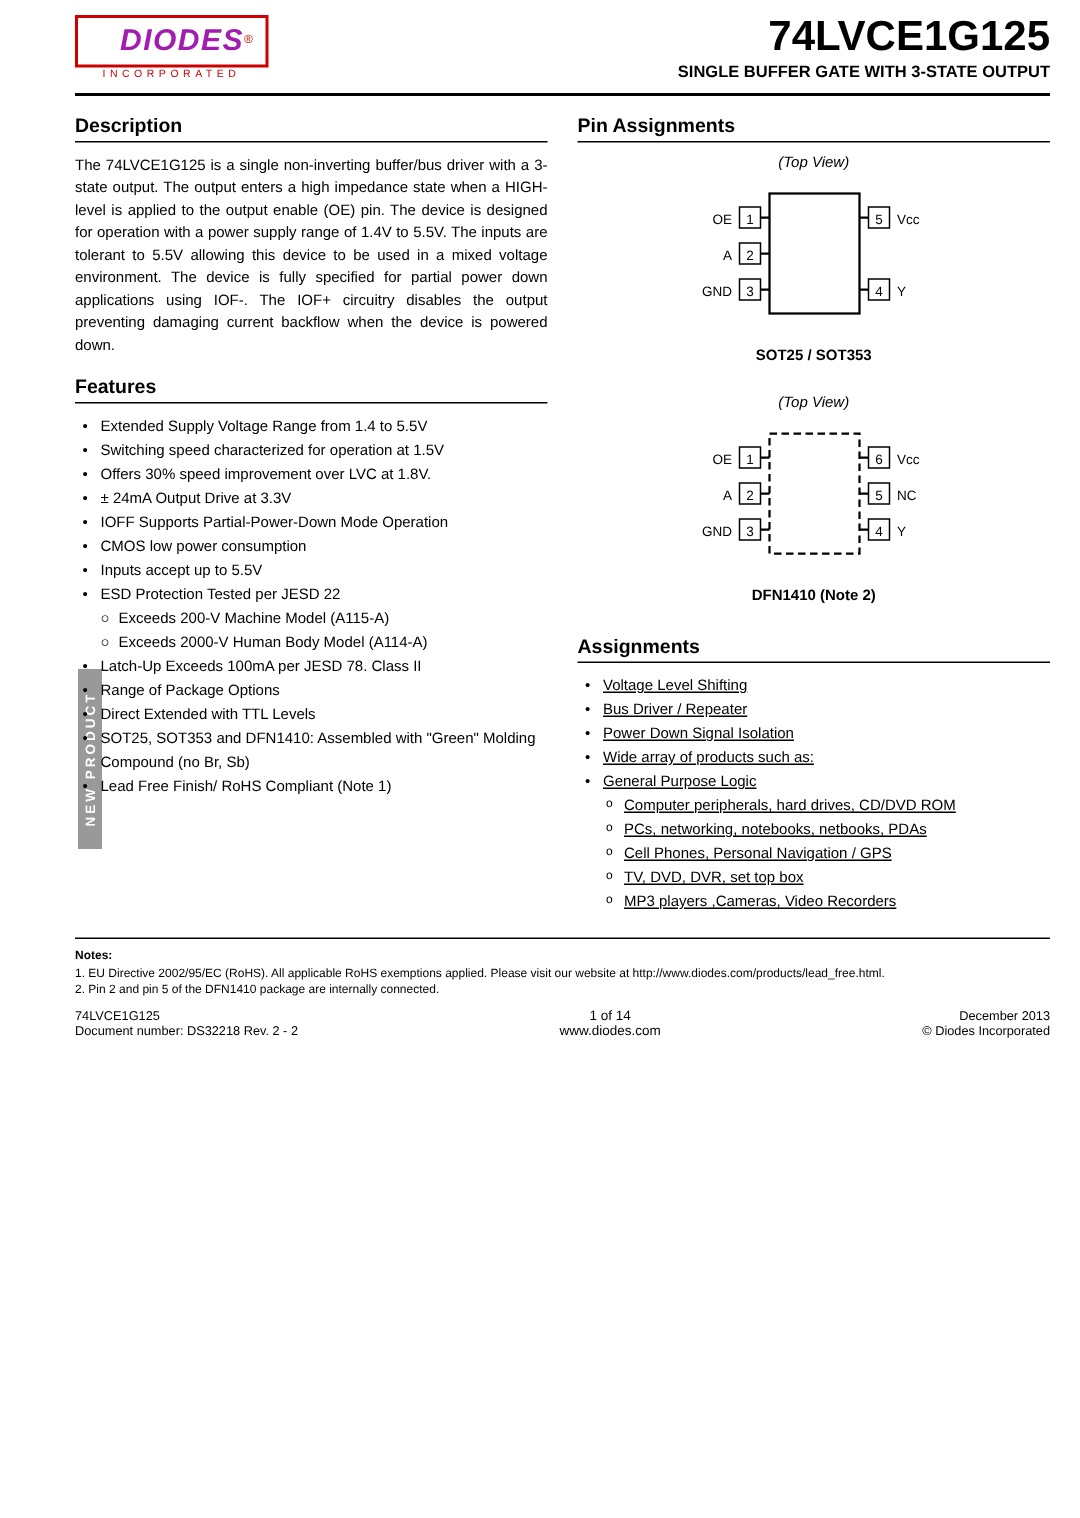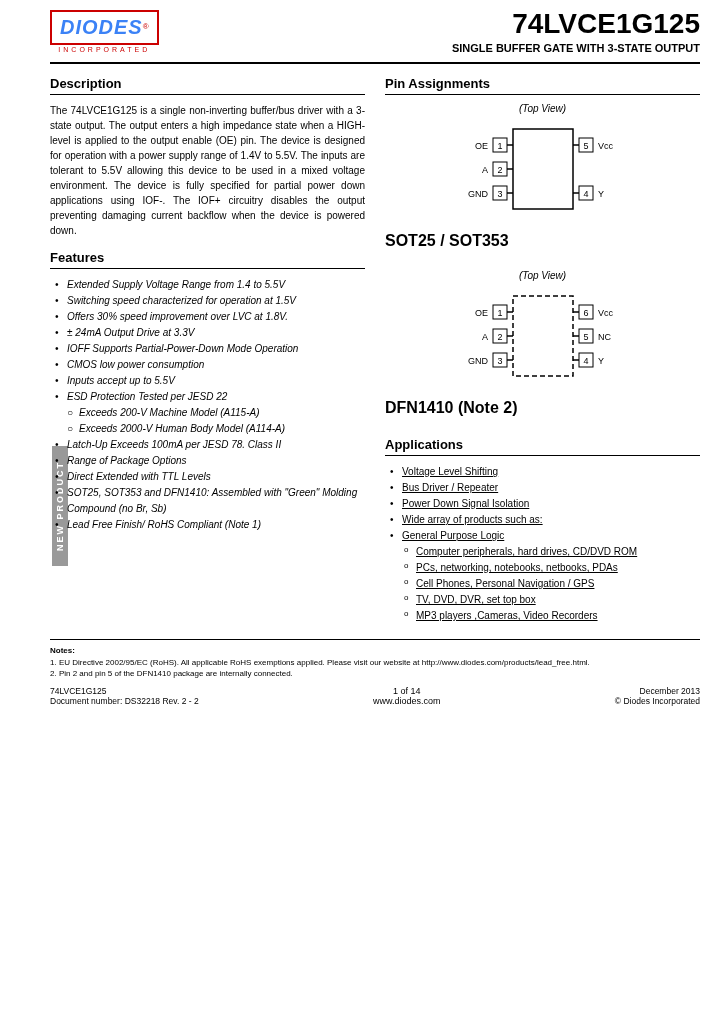--- a/index.html
+++ b/index.html
@@ -51,23 +51,24 @@
 
     .logo-box {
       border: 2.5px solid #cc0000;
       padding: 4px 8px;
       display: inline-block;
     }
 
     .logo-text {
       font-size: 20px;
       font-weight: 900;
-      color: #3b82f6;
+      color: #a21caf;
       letter-spacing: 1px;
       font-style: italic;
+      margin-left: 20px;
     }
 
     .logo-registered {
       font-size: 8px;
       vertical-align: super;
       color: #cc0000;
     }
 
     .logo-incorporated {
       font-size: 7px;
@@ -135,21 +136,20 @@
     .features-list {
       font-size: 10px;
       line-height: 1.6;
       padding-left: 5px;
     }
 
     .features-list li {
       list-style: none;
       padding-left: 12px;
       position: relative;
-      font-style: italic;
     }
 
     .features-list li::before {
       content: "•";
       position: absolute;
       left: 0;
     }
 
     .features-list .sub-item {
       padding-left: 24px;
@@ -167,21 +167,22 @@
     }
 
     .top-view-label {
       text-align: center;
       font-size: 10px;
       font-style: italic;
       margin-bottom: 5px;
     }
 
     .sot-package-label {
-      font-size: 16px;
+      text-align: center;
+      font-size: 10px;
       font-weight: bold;
       margin-top: 3px;
     }
 
     
     .dfn-diagram {
       margin-top: 10px;
     }
 
     
@@ -383,21 +384,21 @@
 
           <line x1="130" y1="74" x2="150" y2="74" stroke="black" stroke-width="1.5"></line>
           <rect x="136" y="67" width="14" height="14" fill="white" stroke="black" stroke-width="1"></rect>
           <text x="143" y="78" font-size="9" text-anchor="middle" font-family="Arial">4</text>
           <text x="155" y="78" font-size="9" text-anchor="start" font-family="Arial">Y</text>
         </svg>
         <div class="sot-package-label">DFN1410 (Note 2)</div>
       </div>
 
       <div class="applications-section">
-        <div class="section-header">Applications</div>
+        <div class="section-header">Assignments</div>
         <ul class="app-list">
           <li>Voltage Level Shifting</li>
           <li>Bus Driver / Repeater</li>
           <li>Power Down Signal Isolation</li>
           <li>Wide array of products such as:</li>
           <li>General Purpose Logic</li>
           <li class="sub-item">Computer peripherals, hard drives, CD/DVD ROM</li>
           <li class="sub-item">PCs, networking, notebooks, netbooks, PDAs</li>
           <li class="sub-item">Cell Phones, Personal Navigation / GPS</li>
           <li class="sub-item">TV, DVD, DVR, set top box</li>

